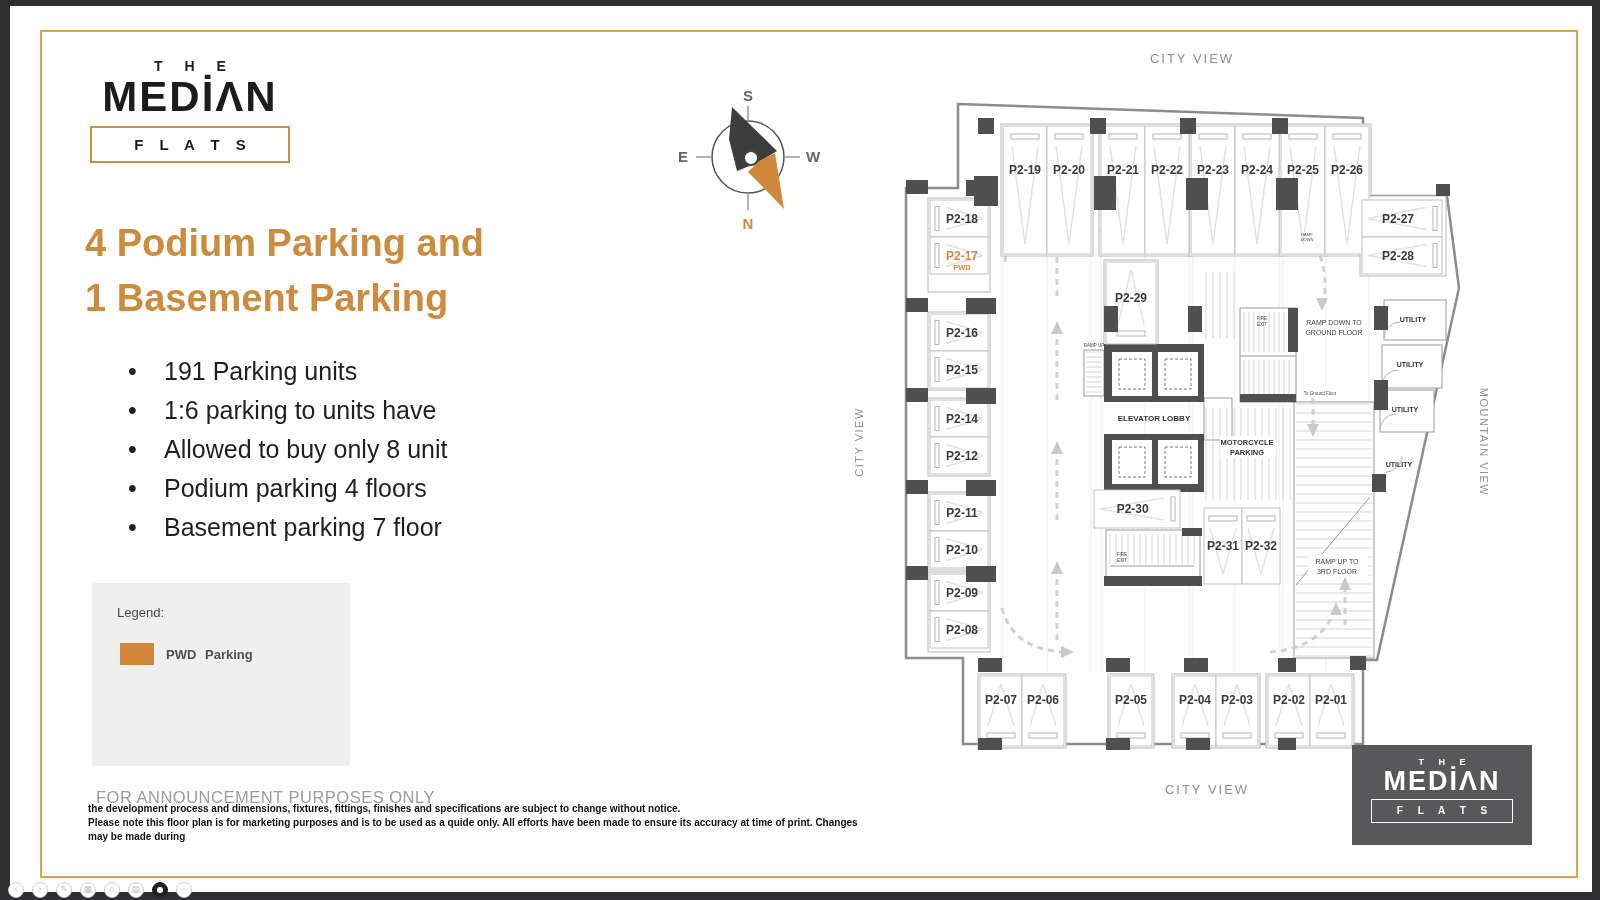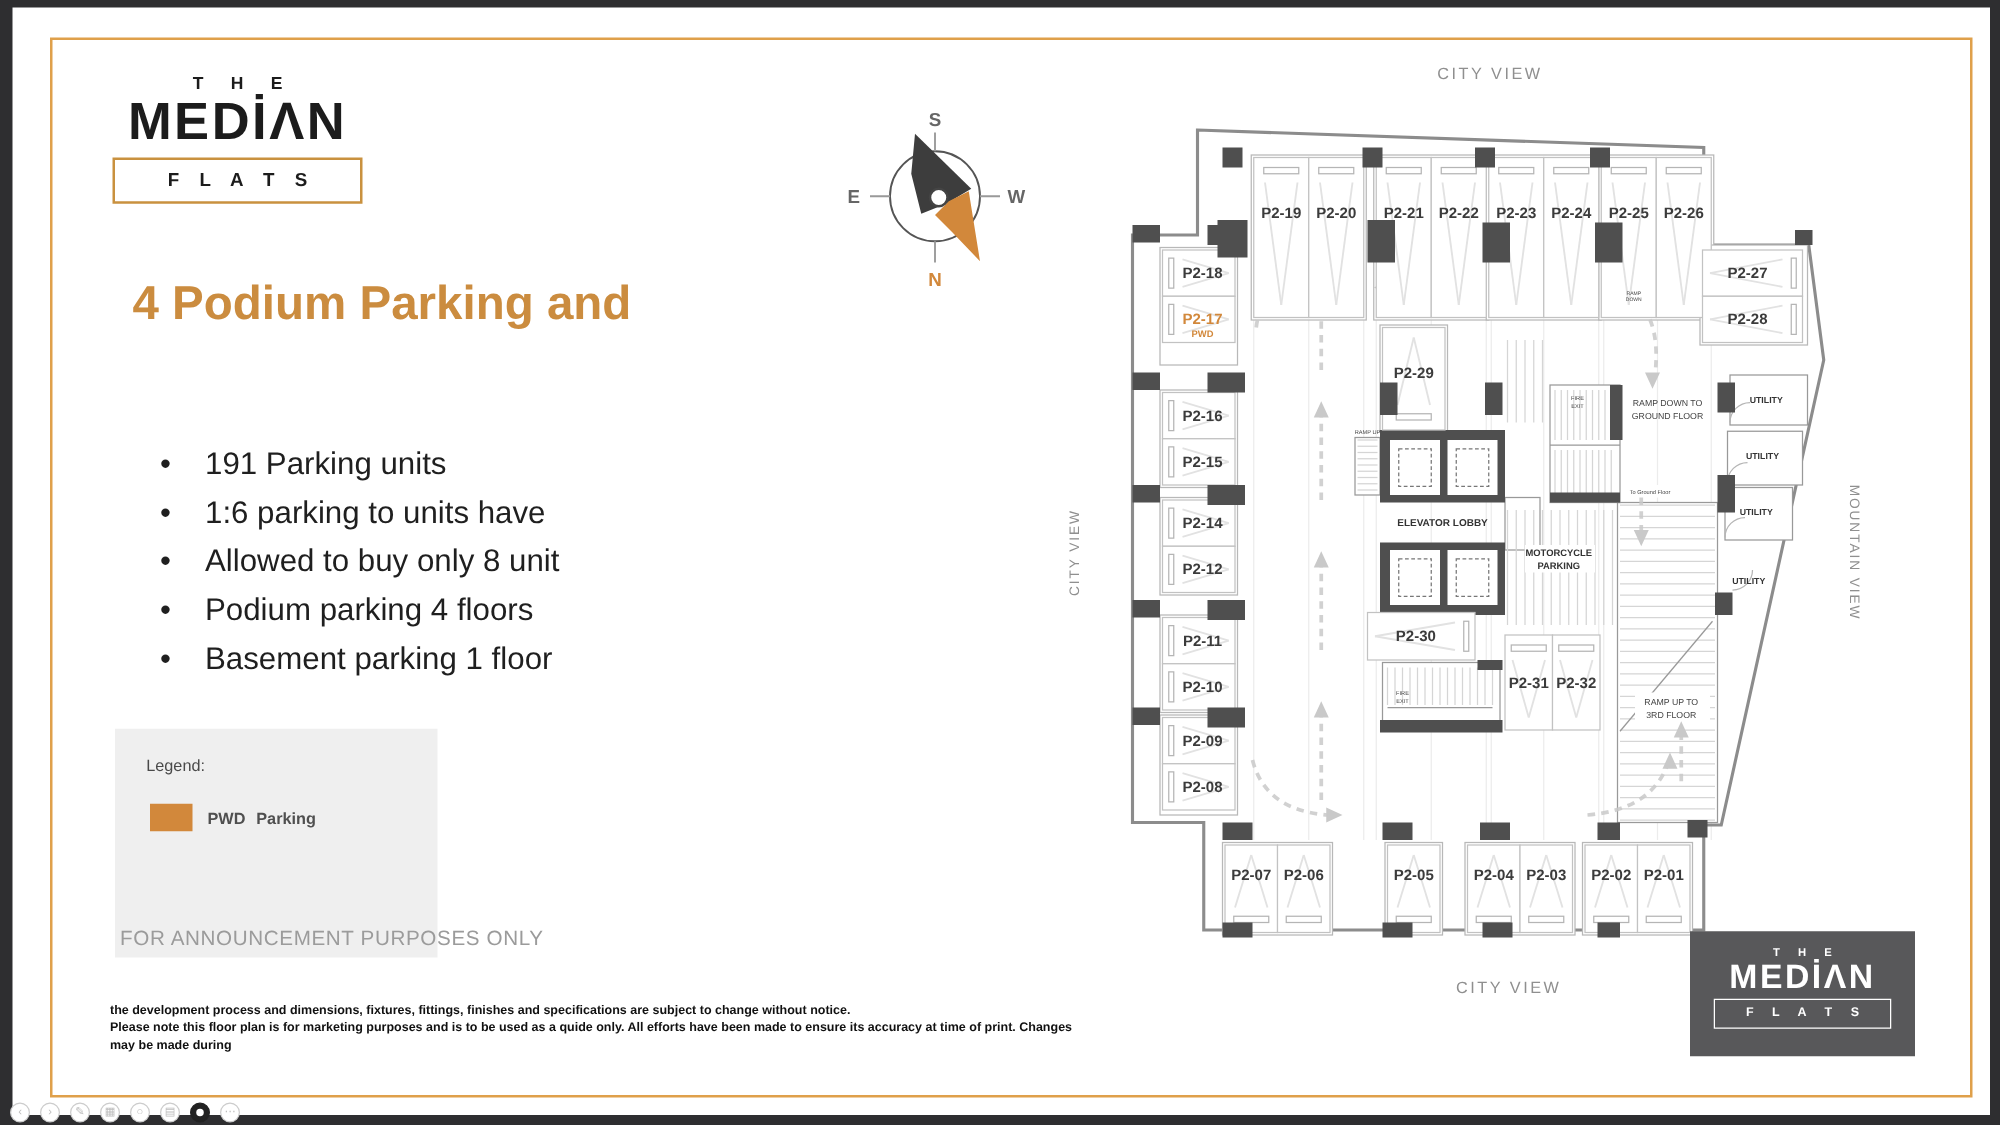--- a/index.html
+++ b/index.html
@@ -21,21 +21,21 @@
   .bullets{position:absolute;left:128px;top:352px;font-size:25px;color:#1f1f1f;line-height:39px;}
   .bullets .row{display:flex;}
   .bullets .dot{width:36px;}
 
   .legend-box{position:absolute;left:92px;top:583px;width:258px;height:183px;background:#efefef;}
   .legend-title{position:absolute;left:25px;top:22px;font-size:13px;color:#4a4a4a;}
   .legend-swatch{position:absolute;left:28px;top:60px;width:34px;height:22px;}
   .legend-term{position:absolute;left:74px;top:64px;font-size:13px;font-weight:600;color:#4f4f4f;}
   .legend-desc{position:absolute;left:113px;top:64px;font-size:13px;font-weight:600;color:#4f4f4f;}
 
-  .announcement{position:absolute;left:96px;top:742px;font-size:16.5px;color:#9b9b9b;letter-spacing:0.5px;}
+  .announcement{position:absolute;left:96px;top:788px;font-size:16.5px;color:#9b9b9b;letter-spacing:0.5px;}
   .disclaimer{position:absolute;left:88px;top:802px;width:790px;font-size:10px;font-weight:600;color:#111;line-height:14px;}
 
   .footer-logo{position:absolute;left:1352px;top:745px;width:180px;height:100px;background:#58585A;color:#fff;text-align:center;}
   .footer-the{font-size:9px;font-weight:bold;letter-spacing:6px;text-indent:6px;margin-top:12px;}
   .footer-median{font-size:27px;font-weight:600;letter-spacing:2px;line-height:28px;}
   .footer-flats-box{margin:4px auto 0 auto;width:140px;border:1.5px solid #fff;height:22px;line-height:22px;font-size:10px;font-weight:bold;letter-spacing:6px;text-indent:6px;}
 
   .controls{position:absolute;left:8px;top:882px;display:flex;gap:8px;}
   .ctrl{width:14px;height:14px;border:1px solid #cccccc;border-radius:50%;color:#bdbdbd;font-size:9px;line-height:13px;text-align:center;background:#fff;}
   .ctrl.dark{background:#222;border-color:#222;position:relative;}
@@ -50,22 +50,23 @@
 <div class="slide">
   <div class="slide-border"></div>
 </div>
 
 <div class="logo-top">
   <div class="logo-the">T H E</div>
   <div class="logo-median">MEDİΛN</div>
   <div class="logo-flats-box">F L A T S</div>
 </div>
 
-<div class="headline" id="headline" style="color: rgb(203, 140, 63); margin-left: 21px;">
+<div class="headline" id="headline" style="color: rgb(203, 140, 63);">
   <div>4 Podium Parking and</div>
+  <div>1 Basement Parking</div>
 </div>
 
 <div class="bullets">
   <div class="row">
       <span class="dot">•</span>
       <span>191 Parking units</span>
     </div>
   <div class="row">
       <span class="dot">•</span>
       <span>1:6 parking to units have</span>
@@ -73,21 +74,21 @@
   <div class="row">
       <span class="dot">•</span>
       <span>Allowed to buy only 8 unit</span>
     </div>
   <div class="row">
       <span class="dot">•</span>
       <span>Podium parking 4 floors</span>
     </div>
   <div class="row">
       <span class="dot">•</span>
-      <span>Basement parking 1 floor</span>
+      <span>Basement parking 7 floor</span>
     </div>
 </div>
 
 <div class="legend-box">
   <div class="legend-title">Legend:</div>
   <div class="legend-swatch" id="legend-swatch" style="background: rgb(210, 136, 59);"></div>
   <div class="legend-term">PWD</div>
   <div class="legend-desc">Parking</div>
 </div>
 

